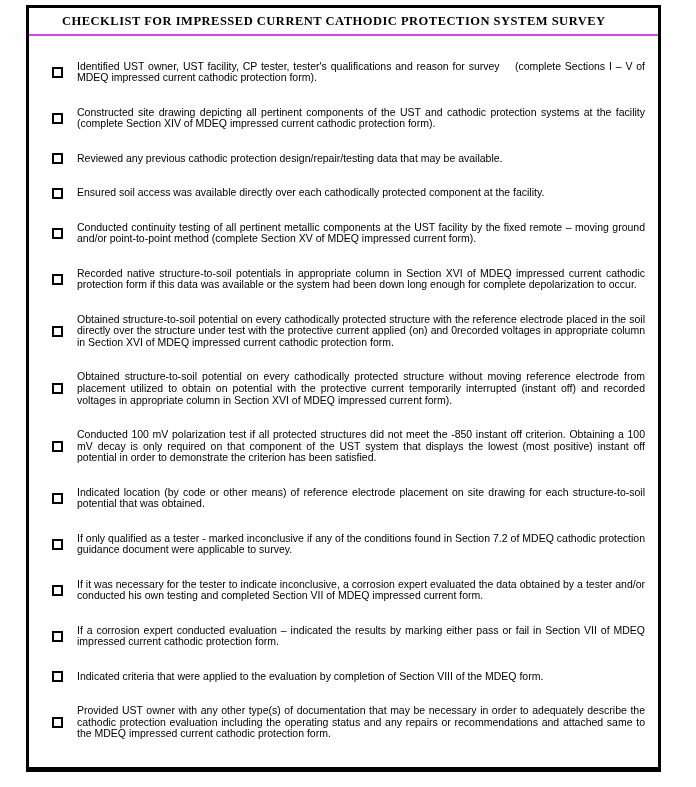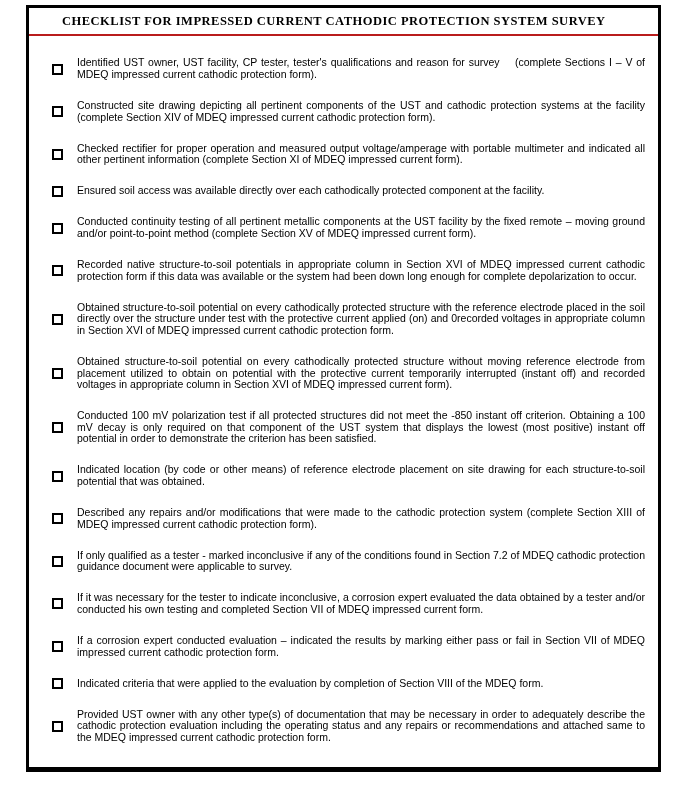--- a/index.html
+++ b/index.html
@@ -17,21 +17,21 @@
     width: 635px;
     height: 767px;
     box-sizing: border-box;
     border: 3px solid #000000;
     border-bottom-width: 5px;
     background: #ffffff;
   }
   .title-bar {
     height: 28px;
     box-sizing: border-box;
-    border-bottom: 2px solid #b91c1c;
+    border-bottom: 2px solid #d946ef;
     display: flex;
     align-items: center;
     padding-left: 33px;
     font-family: "Liberation Serif", serif;
     font-weight: bold;
     font-size: 12.5px;
     letter-spacing: 0.5px;
     color: #000000;
     white-space: nowrap;
   }
@@ -78,21 +78,21 @@
         <div class="item">
           <span class="checkbox"></span>
           <div class="item-text">Identified UST owner, UST facility, CP tester, tester's qualifications and reason for survey    (complete Sections I – V of MDEQ impressed current cathodic protection form).</div>
         </div>
         <div class="item">
           <span class="checkbox"></span>
           <div class="item-text">Constructed site drawing depicting all pertinent components of the UST and cathodic protection systems at the facility (complete Section XIV of MDEQ impressed current cathodic protection form).</div>
         </div>
         <div class="item">
           <span class="checkbox"></span>
-          <div class="item-text">Checked rectifier for proper operation and measured output voltage/amperage with portable multimeter and indicated all other pertinent information (complete Section XI of MDEQ impressed current form).</div>
+          <div class="item-text">Reviewed any previous cathodic protection design/repair/testing data that may be available.</div>
         </div>
         <div class="item">
           <span class="checkbox"></span>
           <div class="item-text">Ensured soil access was available directly over each cathodically protected component at the facility.</div>
         </div>
         <div class="item">
           <span class="checkbox"></span>
           <div class="item-text">Conducted continuity testing of all pertinent metallic components at the UST facility by the fixed remote – moving ground and/or point-to-point method (complete Section XV of MDEQ impressed current form).</div>
         </div>
         <div class="item">
@@ -110,24 +110,20 @@
         <div class="item">
           <span class="checkbox"></span>
           <div class="item-text">Conducted 100 mV polarization test if all protected structures did not meet the -850 instant off criterion. Obtaining a 100 mV decay is only required on that component of the UST system that displays the lowest (most positive) instant off potential in order to demonstrate the criterion has been satisfied.</div>
         </div>
         <div class="item">
           <span class="checkbox"></span>
           <div class="item-text">Indicated location (by code or other means) of reference electrode placement on site drawing for each structure-to-soil potential that was obtained.</div>
         </div>
         <div class="item">
           <span class="checkbox"></span>
-          <div class="item-text">Described any repairs and/or modifications that were made to the cathodic protection system (complete Section XIII of MDEQ impressed current cathodic protection form).</div>
-        </div>
-        <div class="item">
-          <span class="checkbox"></span>
           <div class="item-text">If only qualified as a tester - marked inconclusive if any of the conditions found in Section 7.2 of MDEQ cathodic protection guidance document were applicable to survey.</div>
         </div>
         <div class="item">
           <span class="checkbox"></span>
           <div class="item-text">If it was necessary for the tester to indicate inconclusive, a corrosion expert evaluated the data obtained by a tester and/or conducted his own testing and completed Section VII of MDEQ impressed current form.</div>
         </div>
         <div class="item">
           <span class="checkbox"></span>
           <div class="item-text">If a corrosion expert conducted evaluation – indicated the results by marking either pass or fail in Section VII of MDEQ impressed current cathodic protection form.</div>
         </div>

